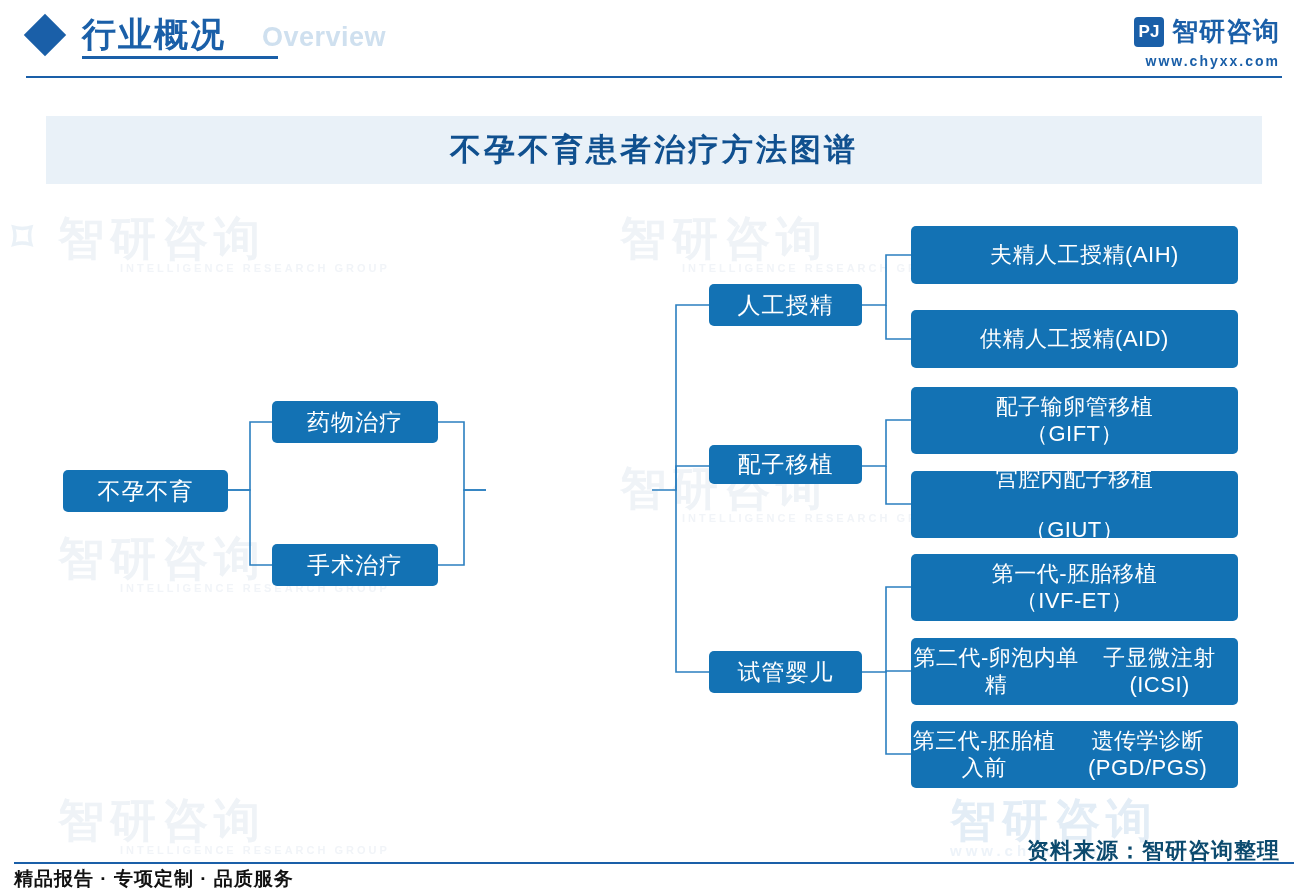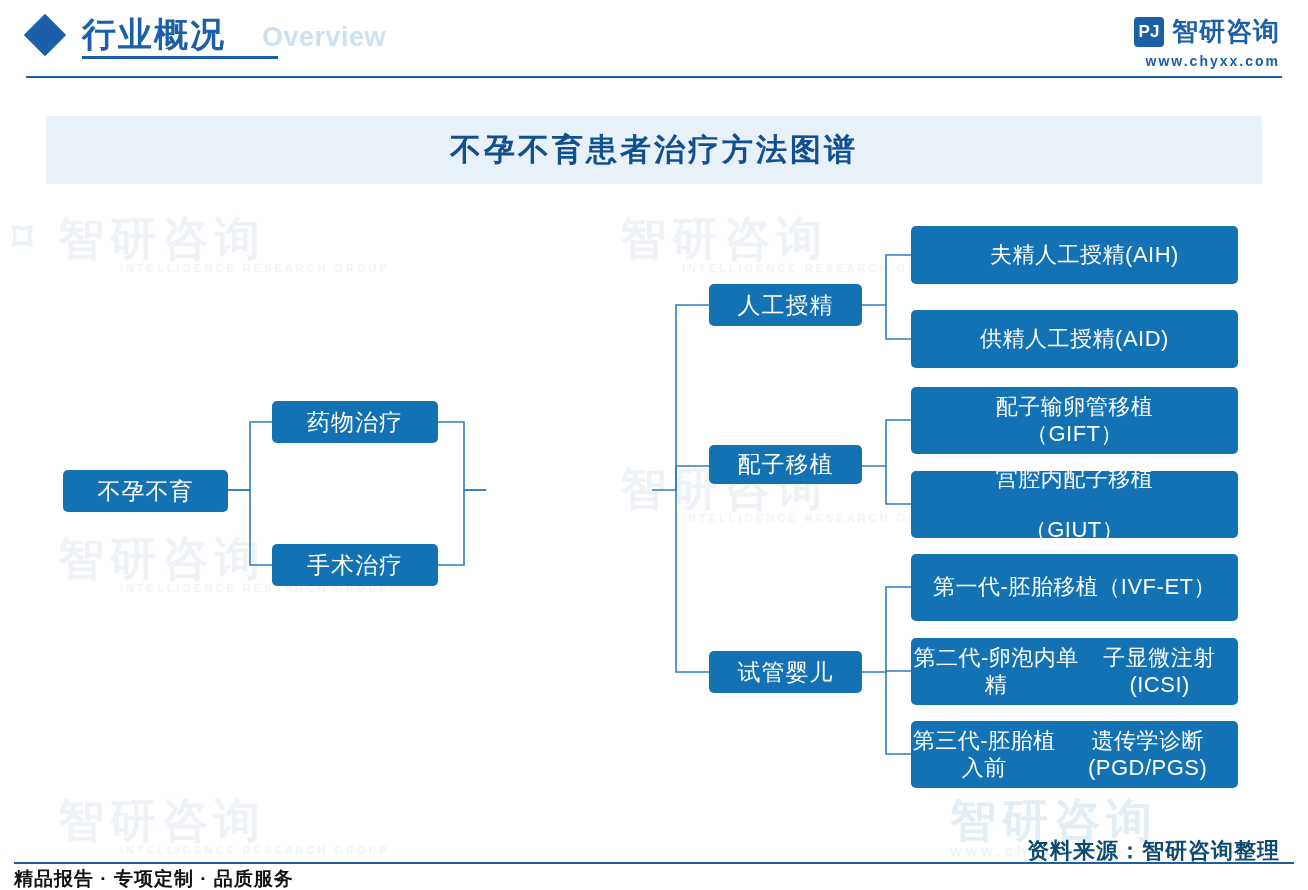--- a/index.html
+++ b/index.html
@@ -183,21 +183,21 @@
 
     <div class="node n-leaf" style="left:911px; top:387px; width:327px; height:67px; flex-direction:column;">
       <span>配子输卵管移植</span>
       <span>（GIFT）</span>
     </div>
     <div class="node n-leaf" style="left:911px; top:471px; width:327px; height:67px; flex-direction:column;gap:24px;">
       <span>宫腔内配子移植</span>
       <span>（GIUT）</span>
     </div>
 
-    <div class="node n-leaf" style="left:911px; top:554px; width:327px; height:67px; flex-direction:row;">
+    <div class="node n-leaf" style="left:911px; top:554px; width:327px; height:67px; flex-direction:column;">
       <span>第一代-胚胎移植</span>
       <span>（IVF-ET）</span>
     </div>
     <div class="node n-leaf" style="left:911px; top:638px; width:327px; height:67px; flex-direction:row;">
       <span>第二代-卵泡内单精</span>
       <span>子显微注射(ICSI)</span>
     </div>
     <div class="node n-leaf" style="left:911px; top:721px; width:327px; height:67px; flex-direction:row;">
       <span>第三代-胚胎植入前</span>
       <span>遗传学诊断(PGD/PGS)</span>

